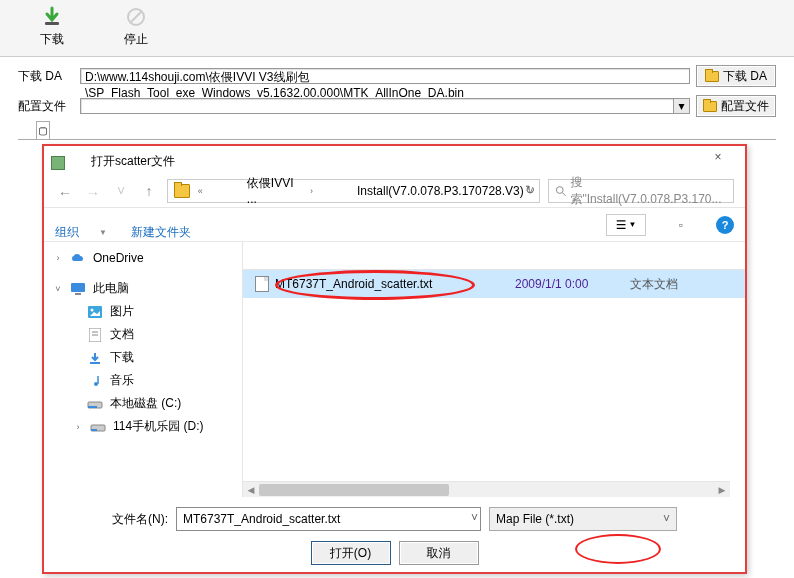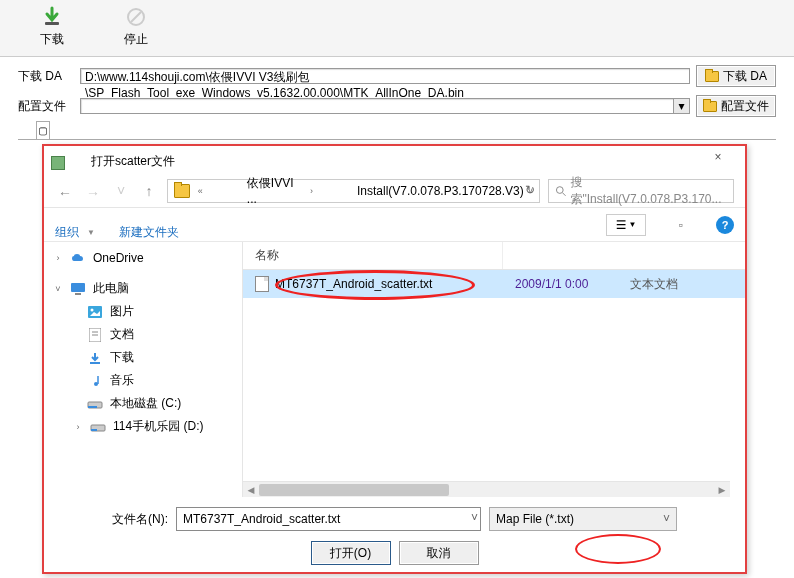--- a/index.html
+++ b/index.html
@@ -37,21 +37,21 @@
 .breadcrumb { flex: 1; height: 24px; border: 1px solid #ccc; display: flex; align-items: center; padding: 0 2px; background: #fff; position: relative; }
 .bc-icon { width: 16px; height: 14px; background: #f6c642; border: 1px solid #b38600; margin: 0 4px; border-radius: 0 1px 1px 1px; position: relative; }
 .bc-icon::before { content: ""; position: absolute; top: -3px; left: -1px; width: 6px; height: 3px; background: #f6c642; border: 1px solid #b38600; border-bottom: none; }
 .bc-seg { display: flex; align-items: center; margin-left: 40px; }
 .bc-sep { padding: 0 4px; color: #666; font-size: 9px; }
 .bc-refresh { position: absolute; right: 4px; top: 3px; color: #666; cursor: pointer; }
 .search-box { width: 186px; height: 24px; border: 1px solid #ccc; display: flex; align-items: center; padding: 0 6px; color: #888; }
 .search-box svg { margin-right: 4px; }
 
 .dlg-tools { height: 34px; display: flex; align-items: center; padding: 0 12px; gap: 24px; border-bottom: 1px solid #e8e8e8; }
-.dlg-tools .link { color: #1a6dbf; cursor: pointer; display: flex; align-items: center; gap: 8px; margin-top: 16px; }
+.dlg-tools .link { color: #1a6dbf; cursor: pointer; display: flex; align-items: center; gap: 20px; margin-top: 16px; }
 .dlg-tools .spacer { flex: 1; }
 .dlg-tools .view-btn { width: 40px; height: 22px; border: 1px solid #ccc; display: flex; align-items: center; justify-content: center; gap: 2px; cursor: pointer; }
 .dlg-tools .view-plain { width: 22px; text-align: center; cursor: pointer; color: #666; }
 .dlg-tools .help { width: 18px; height: 18px; border-radius: 50%; background: #1a88dd; color: #fff; display: flex; align-items: center; justify-content: center; font-size: 11px; font-weight: bold; cursor: pointer; }
 
 .dlg-body { display: flex; height: 255px; }
 .sidebar { width: 200px; border-right: 1px solid #e5e5e5; overflow: hidden; padding: 4px 0; }
 .sb-item { display: flex; align-items: center; height: 23px; padding-left: 24px; gap: 7px; cursor: pointer; }
 .sb-item.l2 { padding-left: 44px; }
 .sb-item .expand { width: 10px; color: #666; font-size: 9px; text-align: center; margin-left: -14px; }
@@ -265,21 +265,20 @@
               <rect x="1" y="4" width="14" height="6" fill="#ccc" stroke="#888" rx="1"></rect>
               <rect x="1" y="8" width="6" height="2" fill="#3a8dde"></rect>
             </svg>
           </span>
           <span>114手机乐园 (D:)</span>
         </div>
     </div>
 
     <div class="filelist">
       <div class="fl-header">
-        <div class="fl-col name">名称</div>
       </div>
       <div class="fl-row selected">
         <div class="fl-cell name">
           <span class="file-icon"></span>
           <span>MT6737T_Android_scatter.txt</span>
         </div>
         <div class="fl-cell date">2009/1/1 0:00</div>
         <div class="fl-cell type">文本文档</div>
       </div>
       <div class="fl-scroll">

